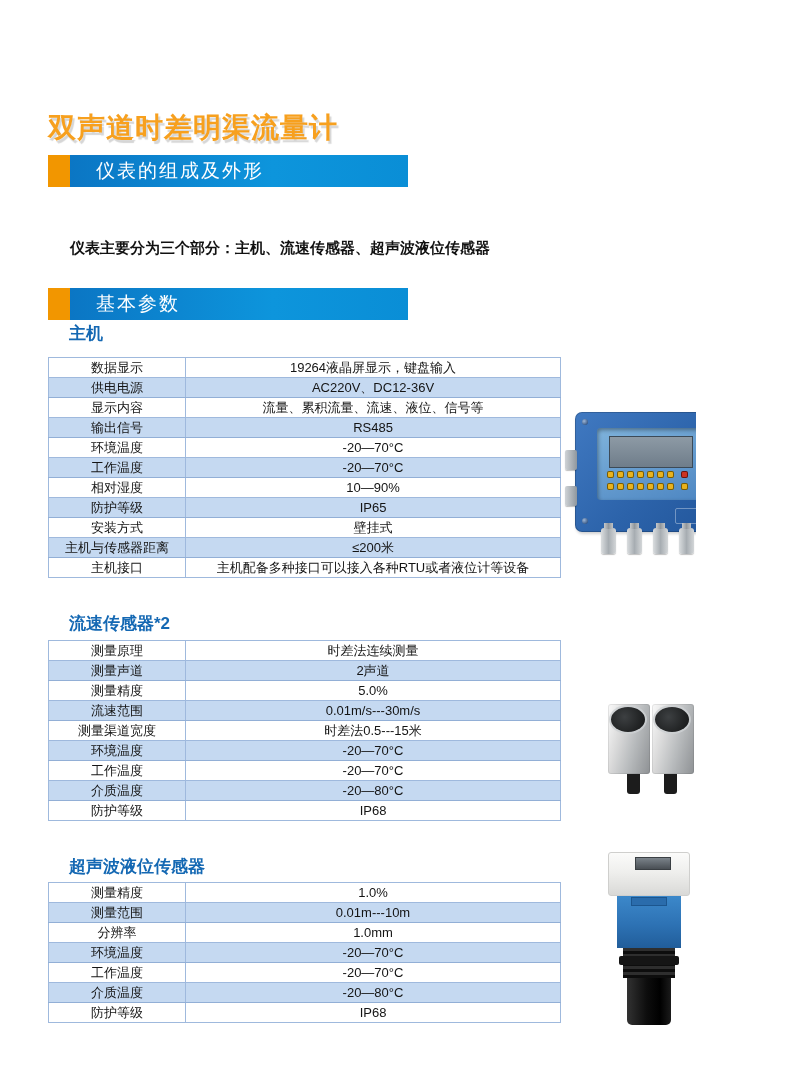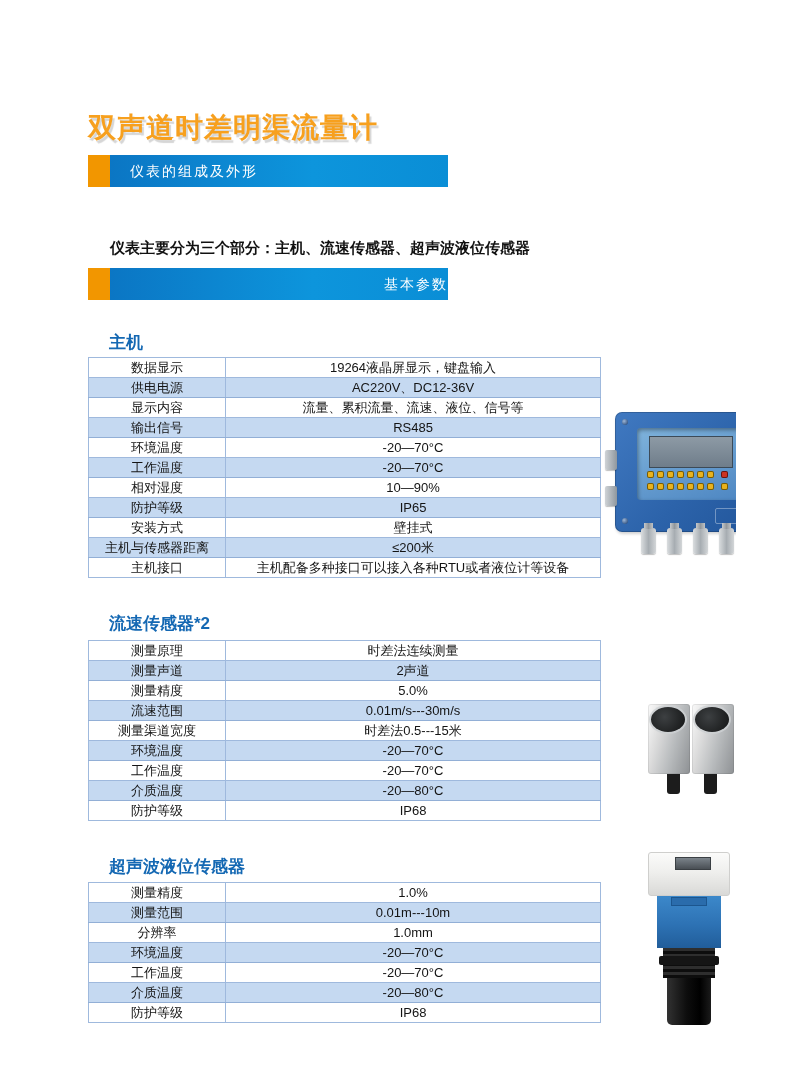--- a/index.html
+++ b/index.html
@@ -1,31 +1,31 @@
 <!DOCTYPE html>
 <html><head>
 <meta charset="utf-8">
 <style>
   html,body{margin:0;padding:0;background:#ffffff;}
   #page{position:relative;width:696px;height:1086px;background:#ffffff;overflow:hidden;
-        font-family:"Liberation Sans","DejaVu Sans",sans-serif;color:#1a1a1a;margin-left:40px;}
+        font-family:"Liberation Sans","DejaVu Sans",sans-serif;color:#1a1a1a;}
 
   
   #doc-title{position:absolute;left:48px;top:90px;font-size:28px;font-weight:bold;
              color:#f7a01e;text-shadow:2px 3px 1px #d6d6d6;letter-spacing:1px;}
   .banner{position:absolute;left:48px;width:360px;height:32px;display:flex;align-items:stretch;}
   .banner .accent{width:22px;background:#f29600;}
   .banner .bar{flex:1;background:linear-gradient(90deg,#0b76c4 0%,#0d95dc 60%,#0a8ed6 100%);
-               color:#ffffff;font-size:14px;line-height:32px;padding-left:20px;letter-spacing:2px;}
+               color:#ffffff;font-size:19px;line-height:32px;padding-left:26px;letter-spacing:2px;}
   #banner-1{top:155px;}
-  #banner-2{top:268px;text-align:right;}
+  #banner-2{top:288px;}
   #intro-text{position:absolute;left:70px;top:224px;font-size:15px;font-weight:bold;color:#111;}
 
   .section-heading{position:absolute;left:69px;font-size:17px;font-weight:bold;color:#1468b3;}
-  #heading-1{top:331px;}
+  #heading-1{top:322px;}
   #heading-2{top:612px;}
   #heading-3{top:855px;font-family:Liberation Mono, monospace;}
 
   
   .spec-table{position:absolute;left:48px;width:512px;border-collapse:collapse;table-layout:fixed;}
   #table-1{top:357px;}
   #table-2{top:640px;}
   #table-3{top:882px;}
   .spec-table col.c1{width:137px;}
   .spec-table col.c2{width:375px;}

